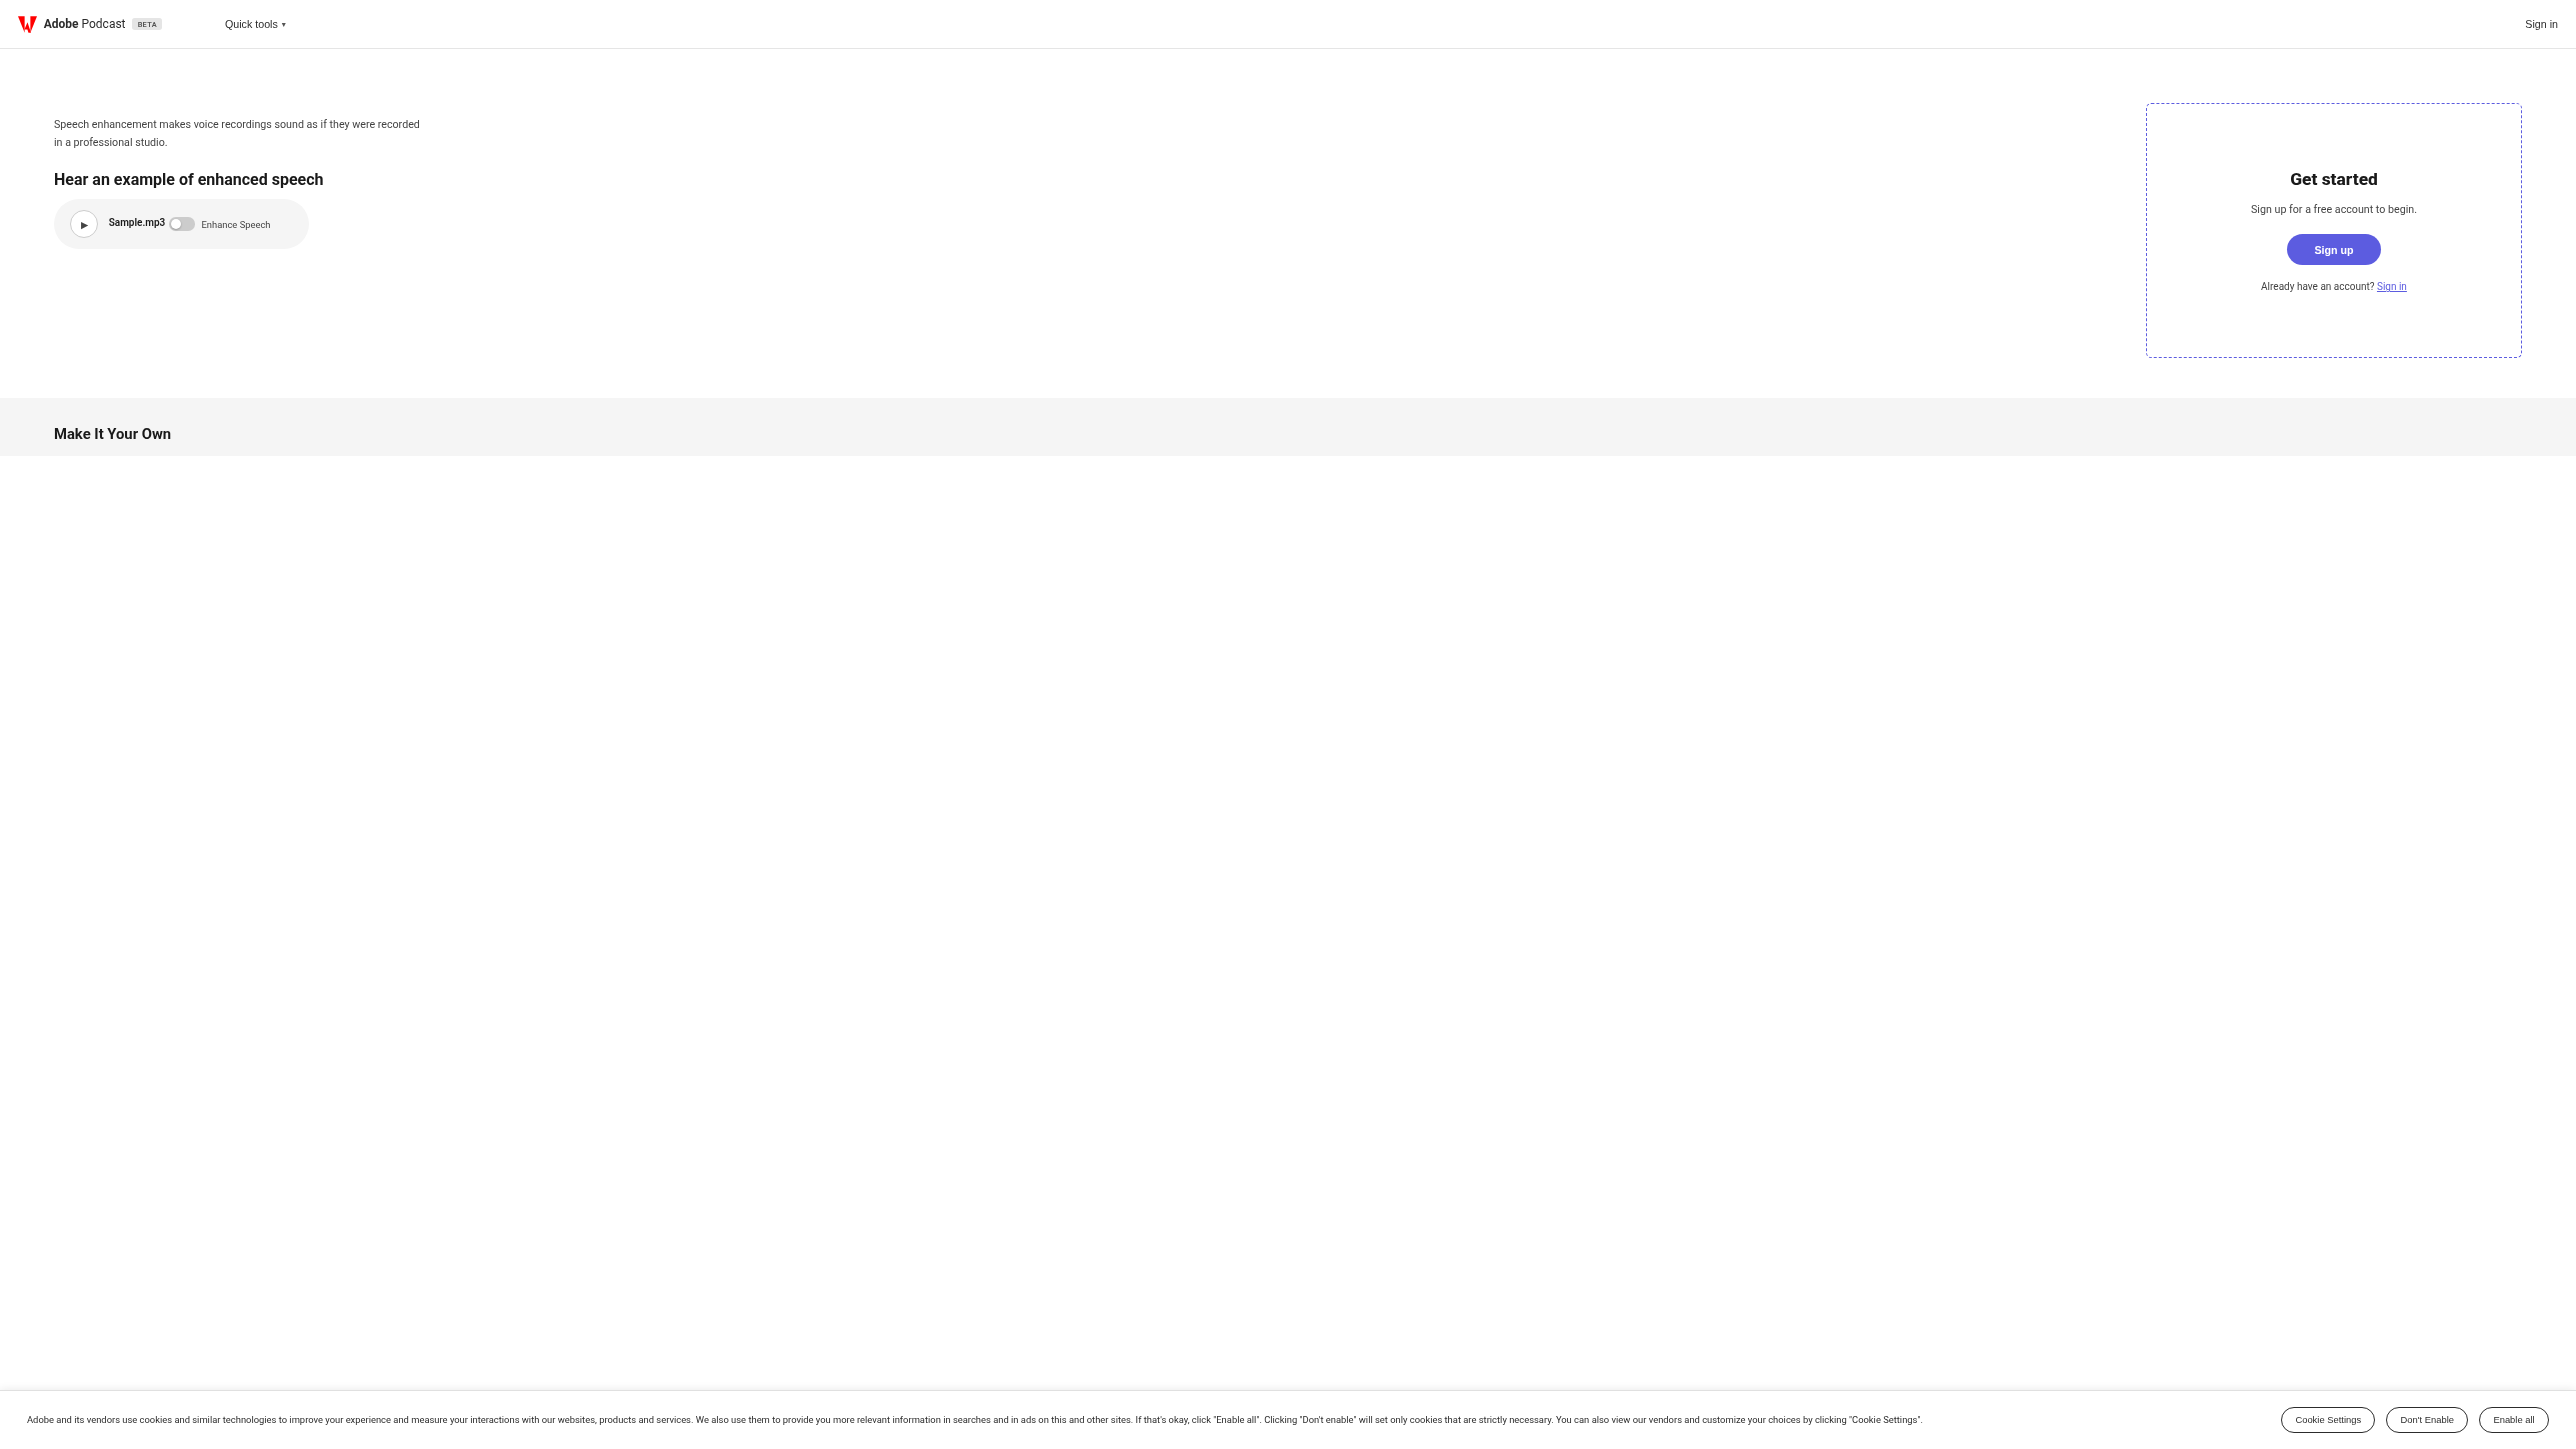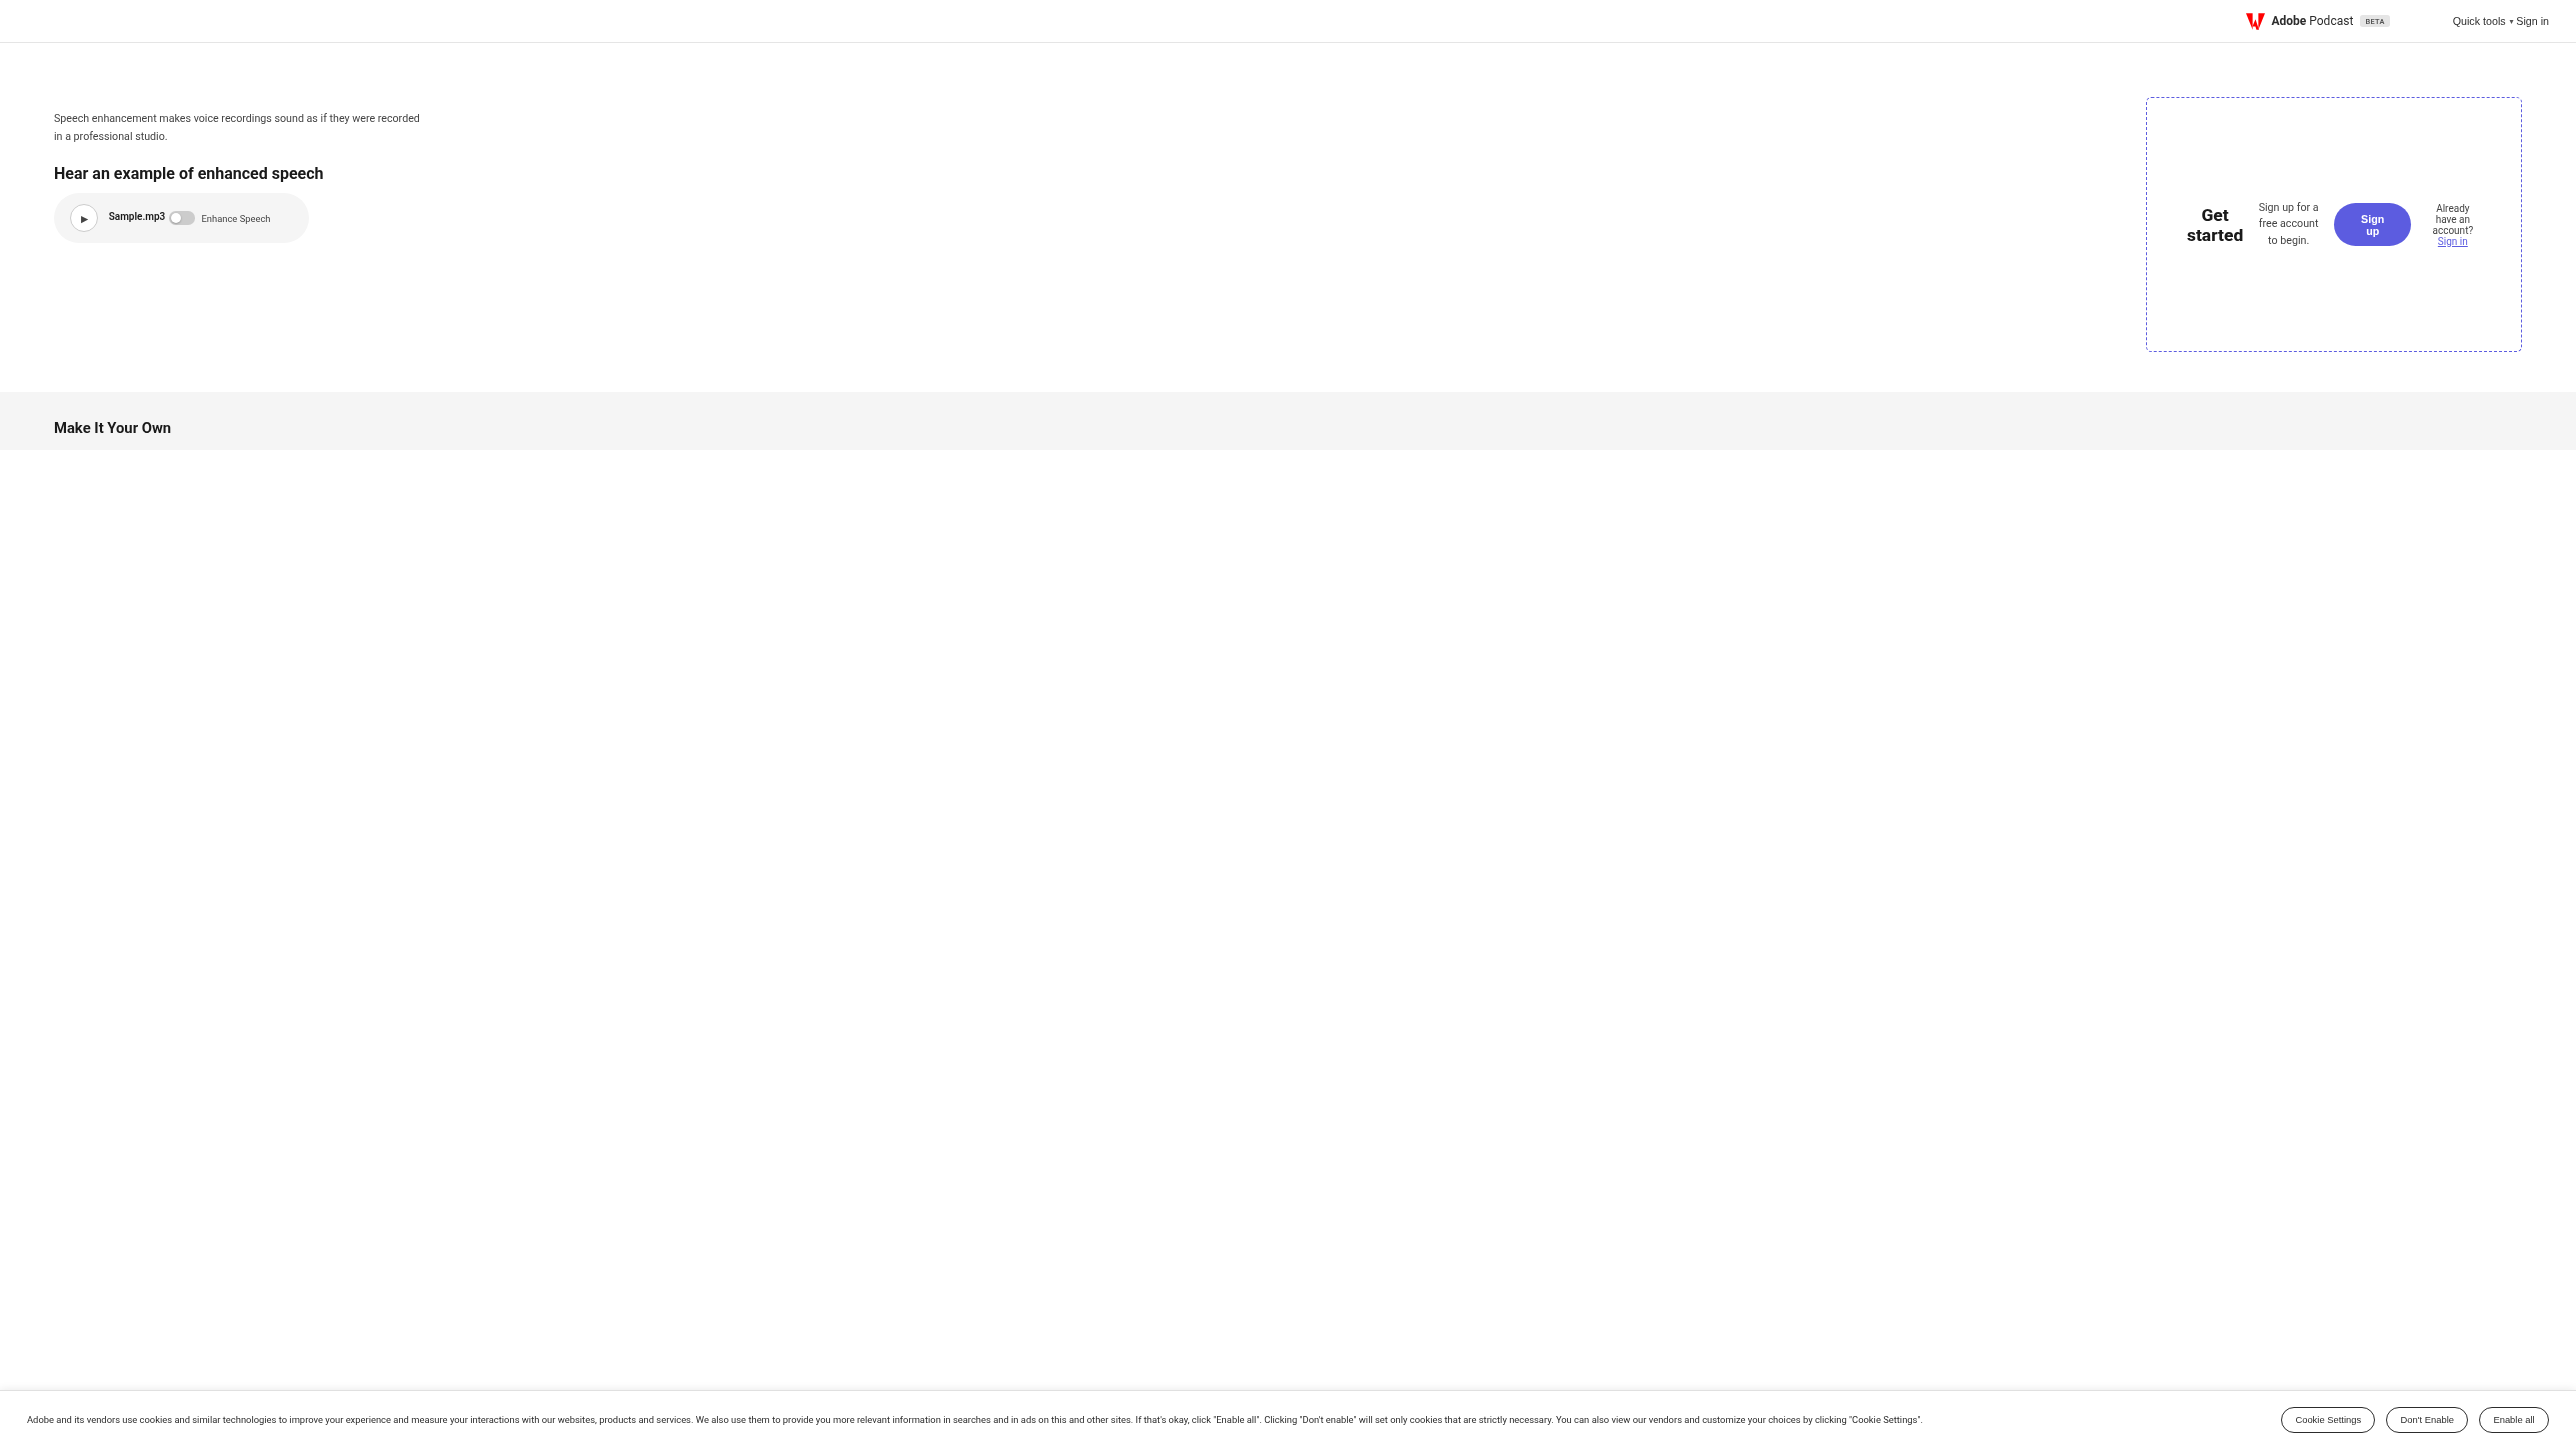--- a/index.html
+++ b/index.html
@@ -12,23 +12,23 @@
       font-family: -apple-system, BlinkMacSystemFont, 'Segoe UI', Roboto, Arial, sans-serif;
       background: #fff;
       color: #2c2c2c;
       font-size: 10.7px;
     }
 
     
     .navbar {
       display: flex;
       align-items: center;
-      justify-content: flex-end;
-      padding: 0 27px;
-      height: 43px;
+      justify-content: space-between;
+      padding: 0 18px;
+      height: 49px;
       border-bottom: 0.7px solid #e5e5e5;
       background: #fff;
       position: relative;
       z-index: 10;
     }
 
     .navbar-left {
       display: flex;
       align-items: center;
       gap: 16px;
@@ -213,21 +213,21 @@
     
     .get-started-card {
       flex: 0 0 376px;
       border: 1.7px dashed #5c5ce0;
       border-radius: 5.4px;
       padding: 54px 40px;
       text-align: center;
       background: #fff;
       min-height: 255px;
       display: flex;
-      flex-direction: row;
+      flex-direction: column;
       align-items: center;
       justify-content: center;
       gap: 13.4px;
     }
 
     .get-started-title {
       font-size: 17.4px;
       font-weight: 800;
       color: #1a1a1a;
     }

